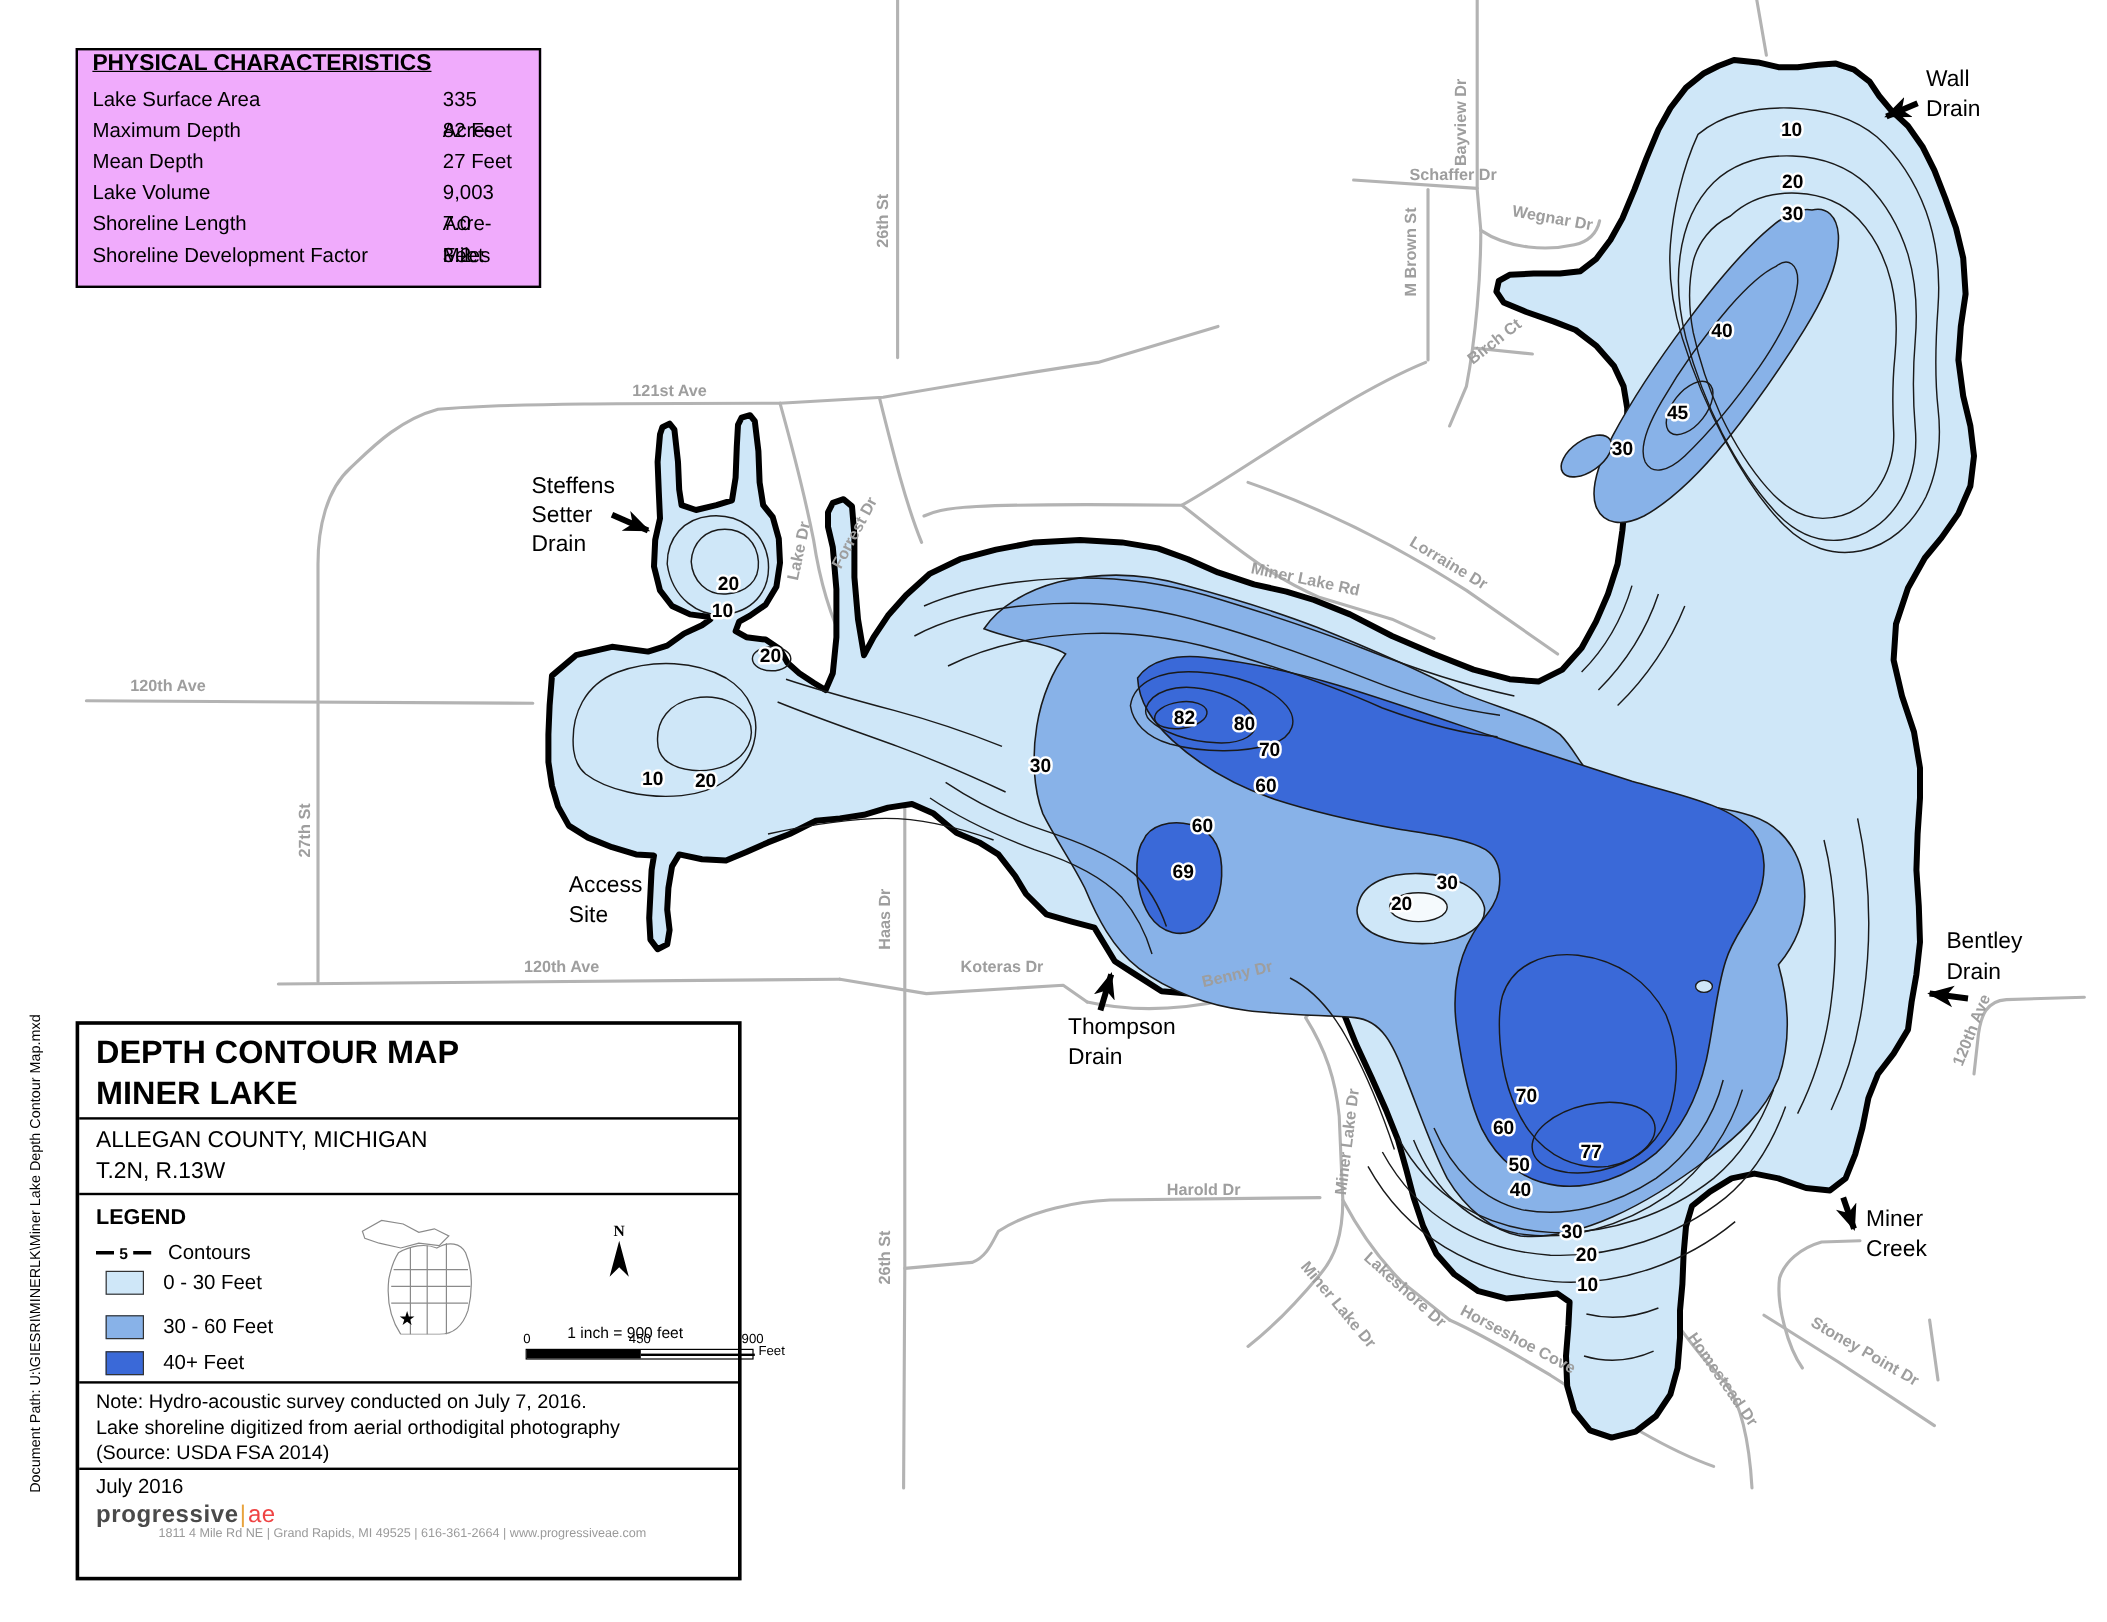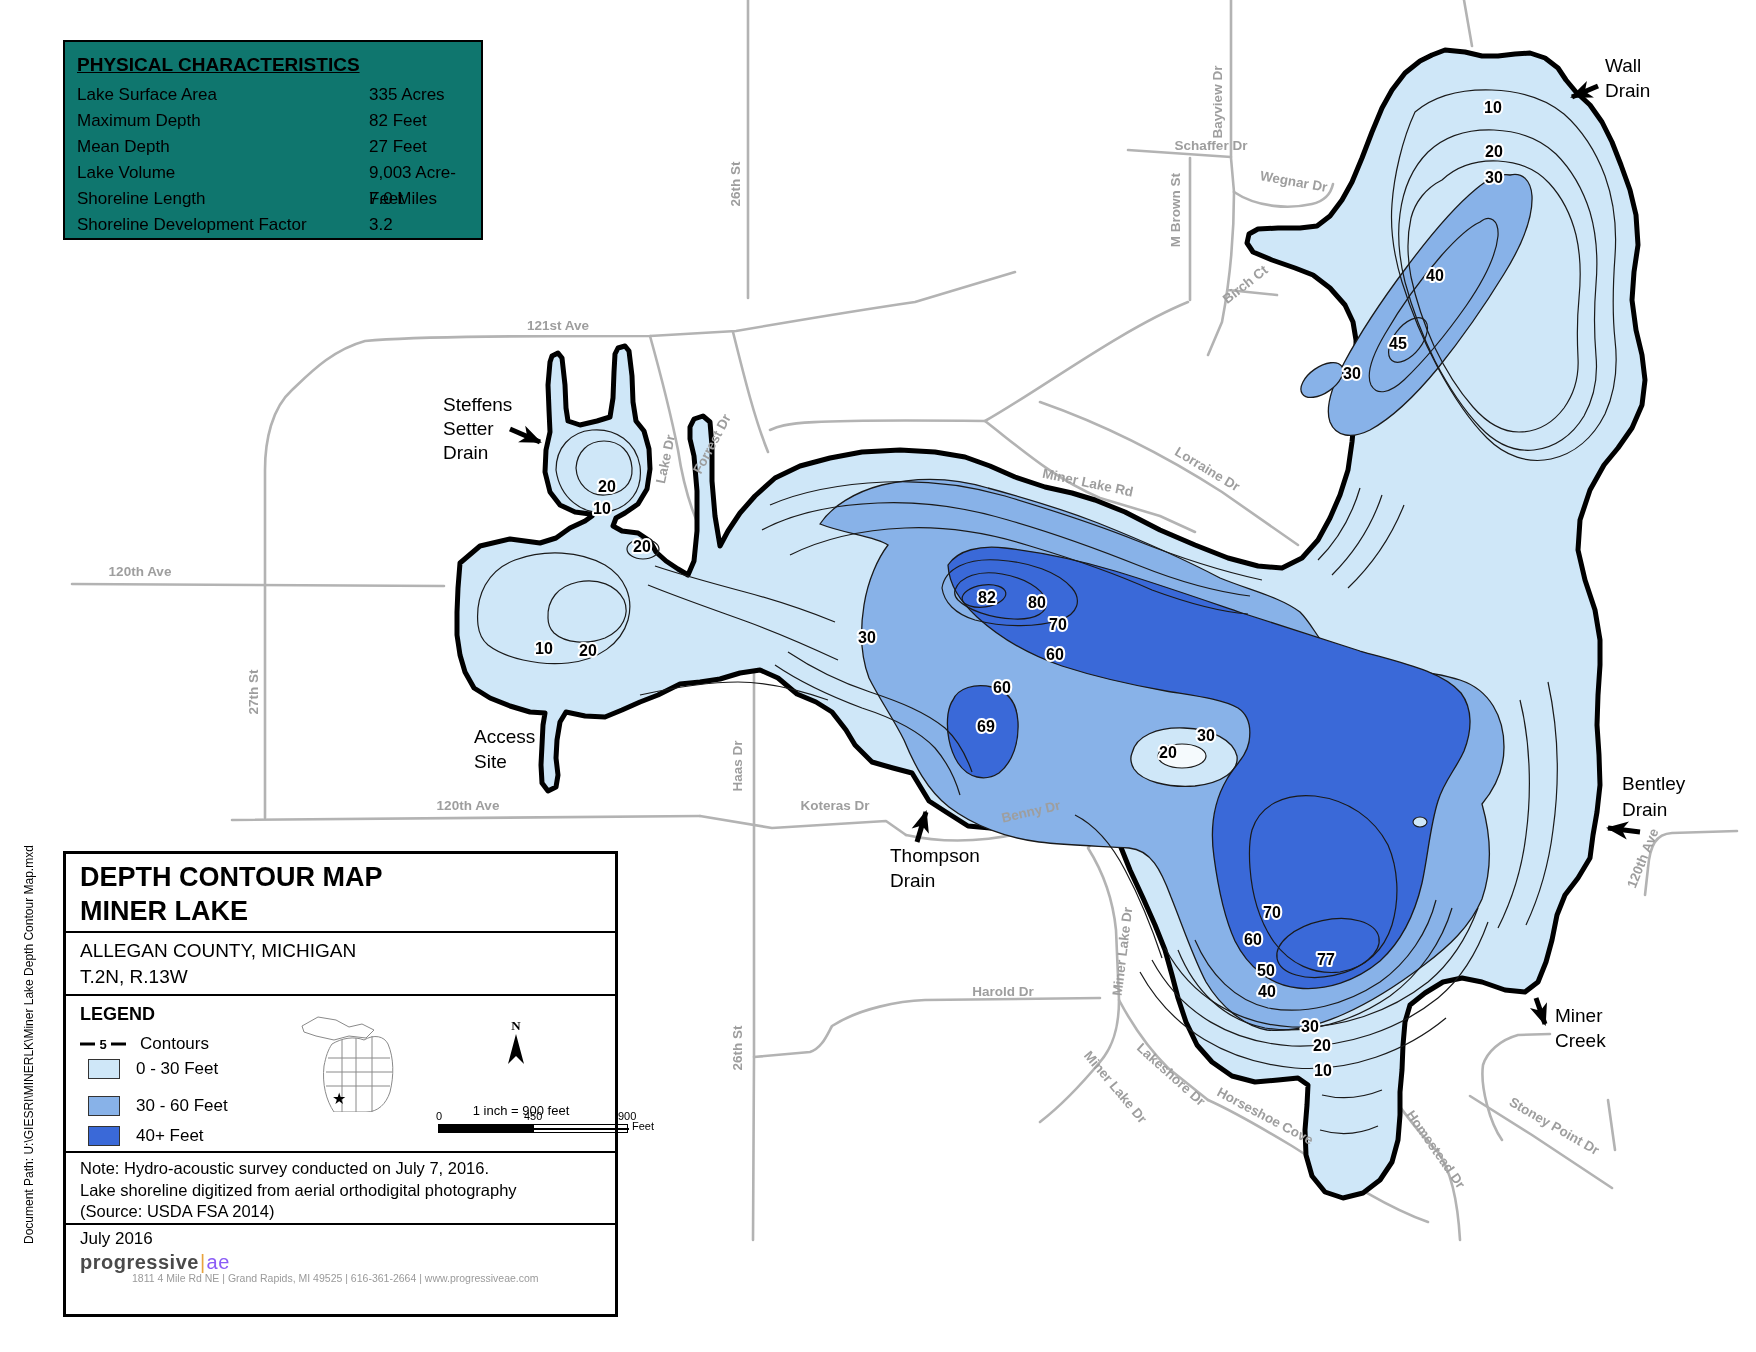--- a/index.html
+++ b/index.html
@@ -1,22 +1,22 @@
 <!DOCTYPE html>
 <html><head>
 <meta charset="utf-8">
 <style>
   html,body{margin:0;padding:0;}
   body{width:1756px;height:1352px;position:relative;background:#fff;overflow:hidden;
        font-family:"Liberation Sans", sans-serif;color:#000;}
   svg text{font-family:"Liberation Sans", sans-serif;}
   .map-svg{position:absolute;left:0;top:0;z-index:1;}
   
-  .phys-box{position:absolute;left:63px;top:40px;width:420px;height:200px;background:#0f766e;
-            border:2.5px solid #000;z-index:3;padding:12px 12px;box-sizing:border-box;}
+  .phys-box{position:absolute;left:63px;top:40px;width:388px;height:200px;background:#f0abfc;
+            border:2.5px solid #000;z-index:3;padding:0 12px;box-sizing:border-box;}
   .phys-title{font-size:19px;font-weight:bold;text-decoration:underline;margin-bottom:6px;}
   .phys-row{position:relative;font-size:17px;line-height:26px;}
   .phys-val{position:absolute;left:292px;top:0;}
   
   .title-block{position:absolute;left:63px;top:851px;width:555px;height:466px;background:#fff;
                border:3px solid #000;z-index:3;box-sizing:border-box;}
   .tb-section{box-sizing:border-box;border-bottom:2.5px solid #000;position:relative;}
   .tb-title{height:79px;padding:6px 14px;font-size:27px;font-weight:bold;line-height:34px;}
   .tb-subtitle{height:63px;padding:5px 14px;font-size:19px;line-height:26px;}
   .tb-legend{height:157px;}
@@ -40,21 +40,21 @@
   .tick0{left:0;} .tick450{left:88px;} .tick900{left:182px;}
   .scale-bar{position:absolute;left:372px;top:128px;width:190px;height:9px;border:1.5px solid #000;box-sizing:border-box;}
   .scale-bar-left{position:absolute;left:0;top:0;width:95px;height:100%;background:#000;}
   .scale-bar-mid{position:absolute;left:95px;top:3px;width:95px;height:1.5px;background:#000;}
   .scale-unit{position:absolute;left:566px;top:124px;font-size:11px;}
   .note-line{white-space:nowrap;}
   .footer-date{font-size:17px;}
   .logo-row{margin-top:2px;font-size:20px;letter-spacing:0.5px;}
   .logo-main{color:#4a4a4a;font-weight:bold;}
   .logo-bar{color:#e8a33d;font-weight:normal;margin:0 1px;}
-  .logo-suffix{color:#8b5cf6;}
+  .logo-suffix{color:#ef4444;}
   .footer-address{font-size:10.5px;color:#9a9a9a;margin-top:-2px;padding-left:52px;}
   
   .doc-path{position:absolute;left:22px;top:1244px;font-size:12px;white-space:nowrap;
             transform:rotate(-90deg);transform-origin:0 0;z-index:2;color:#000;}
 </style>
 </head>
 <body>
 
 <svg class="map-svg" width="1756" height="1352" viewBox="0 0 1756 1352">
   <defs>

